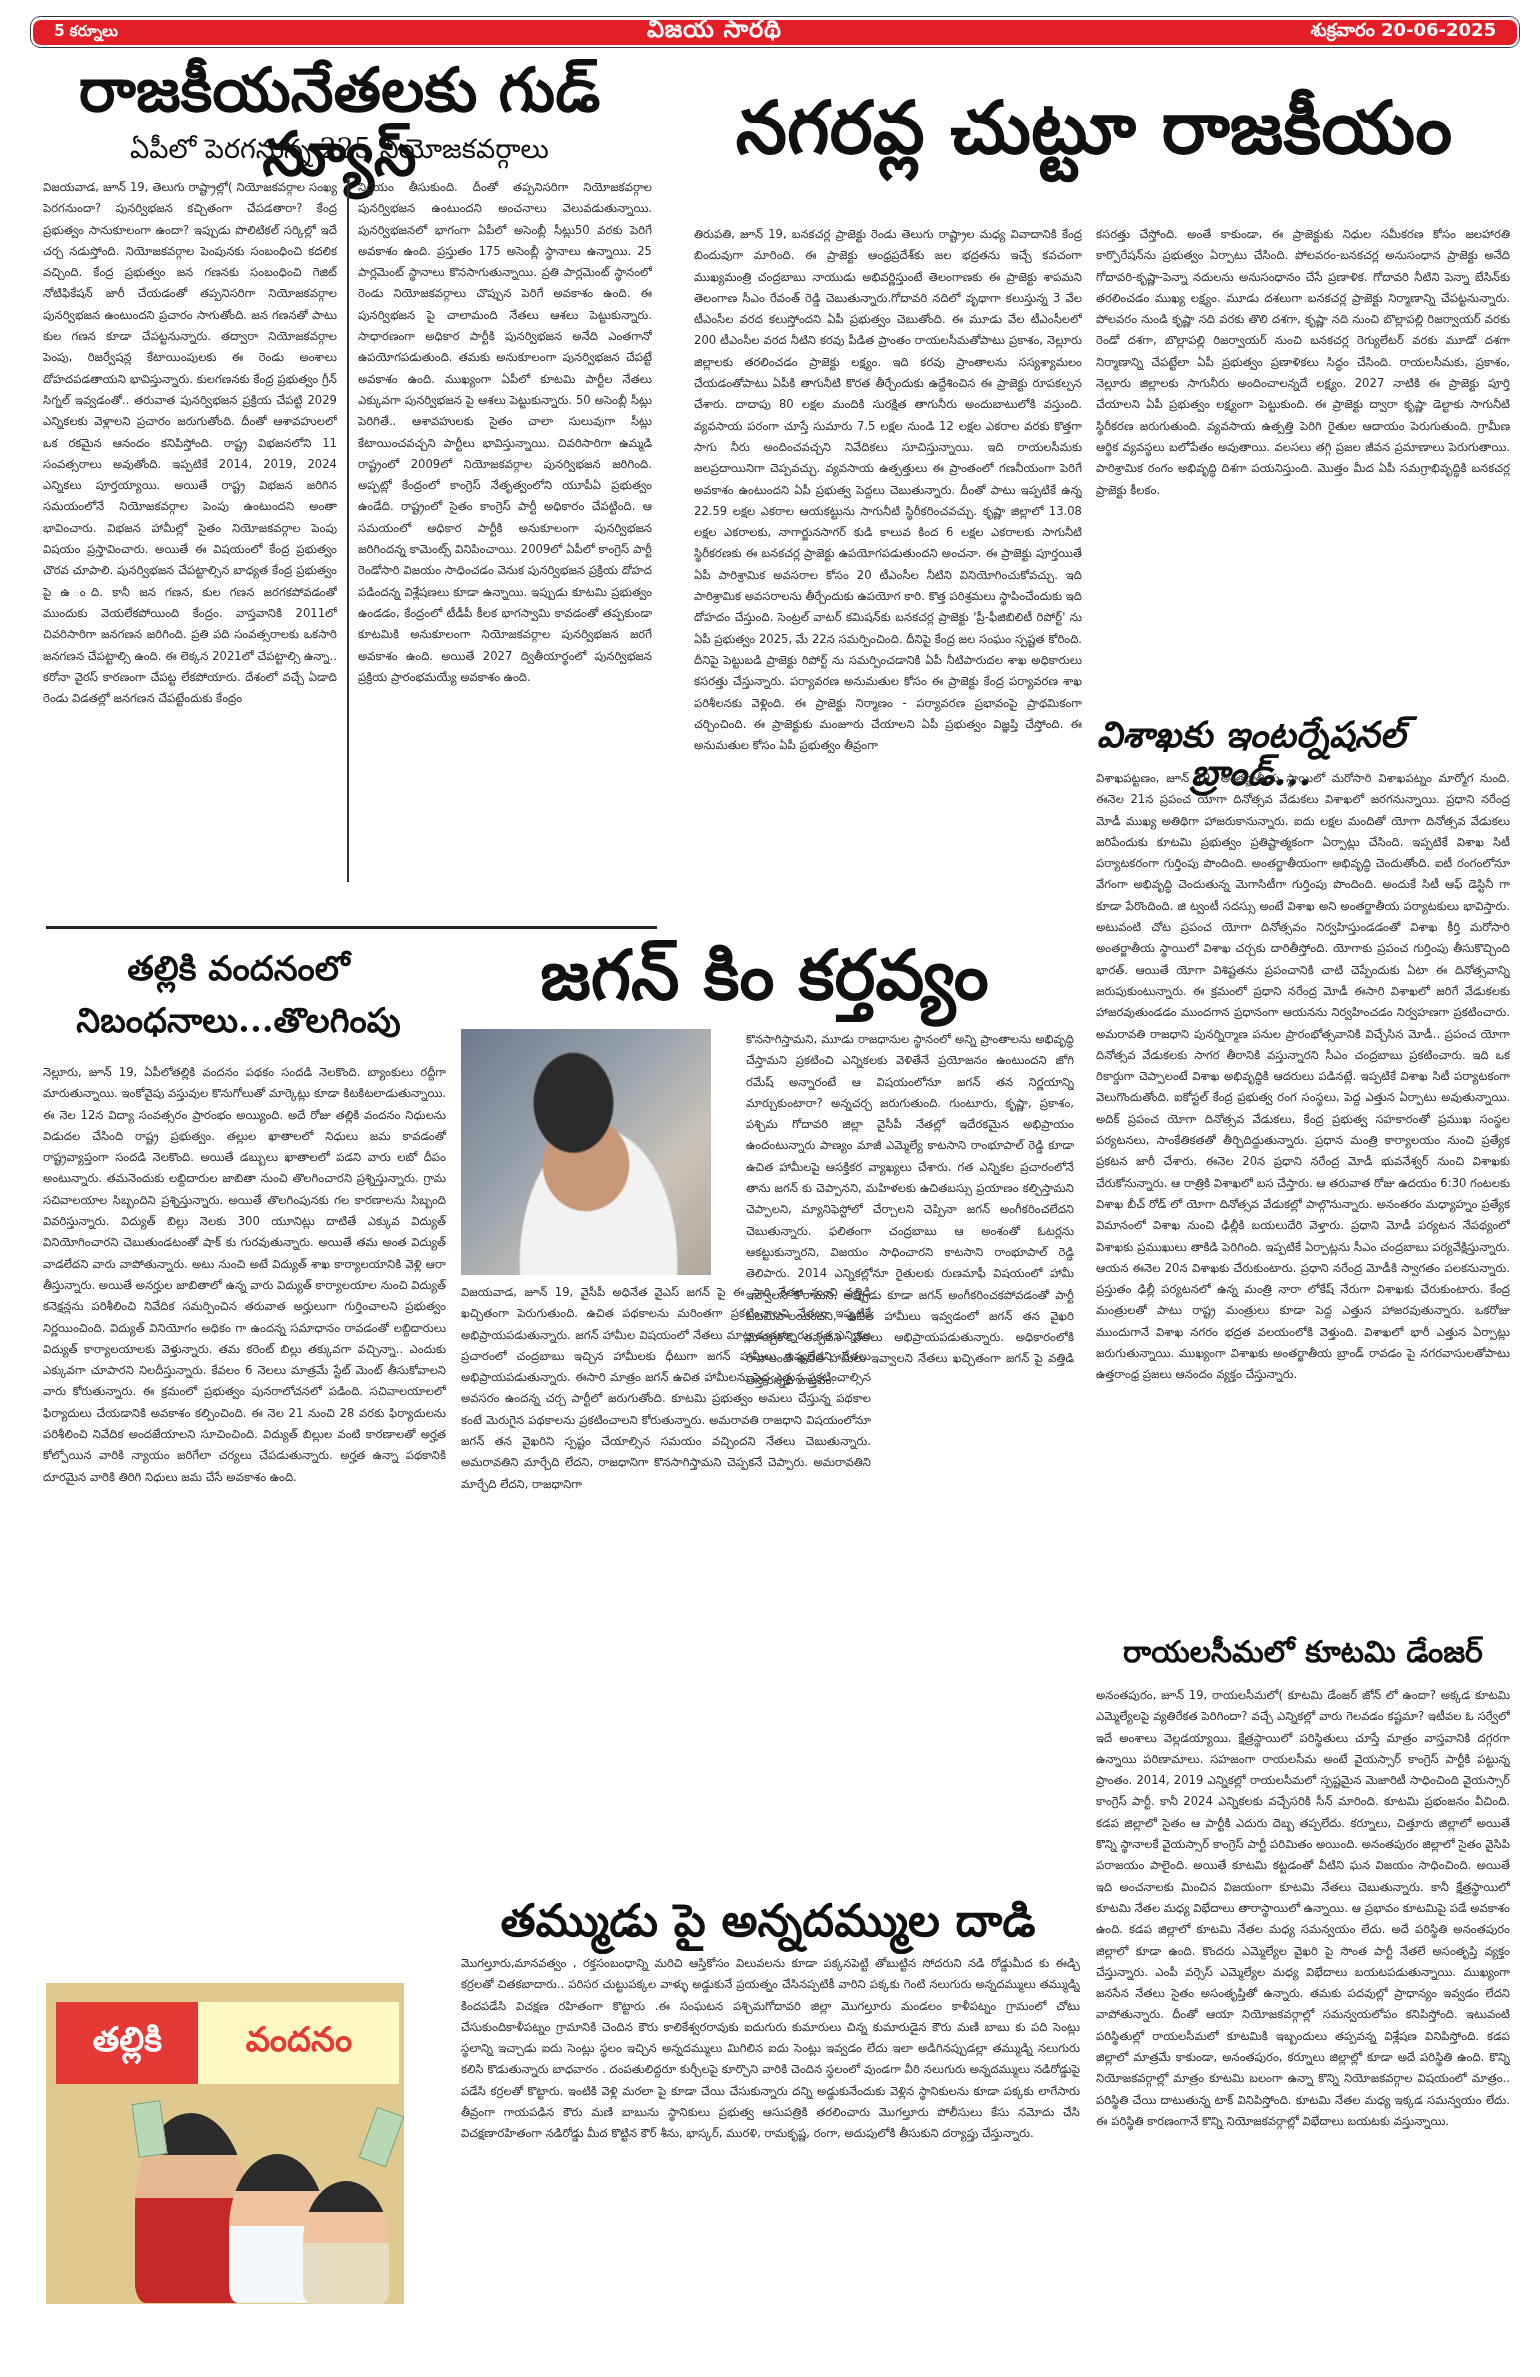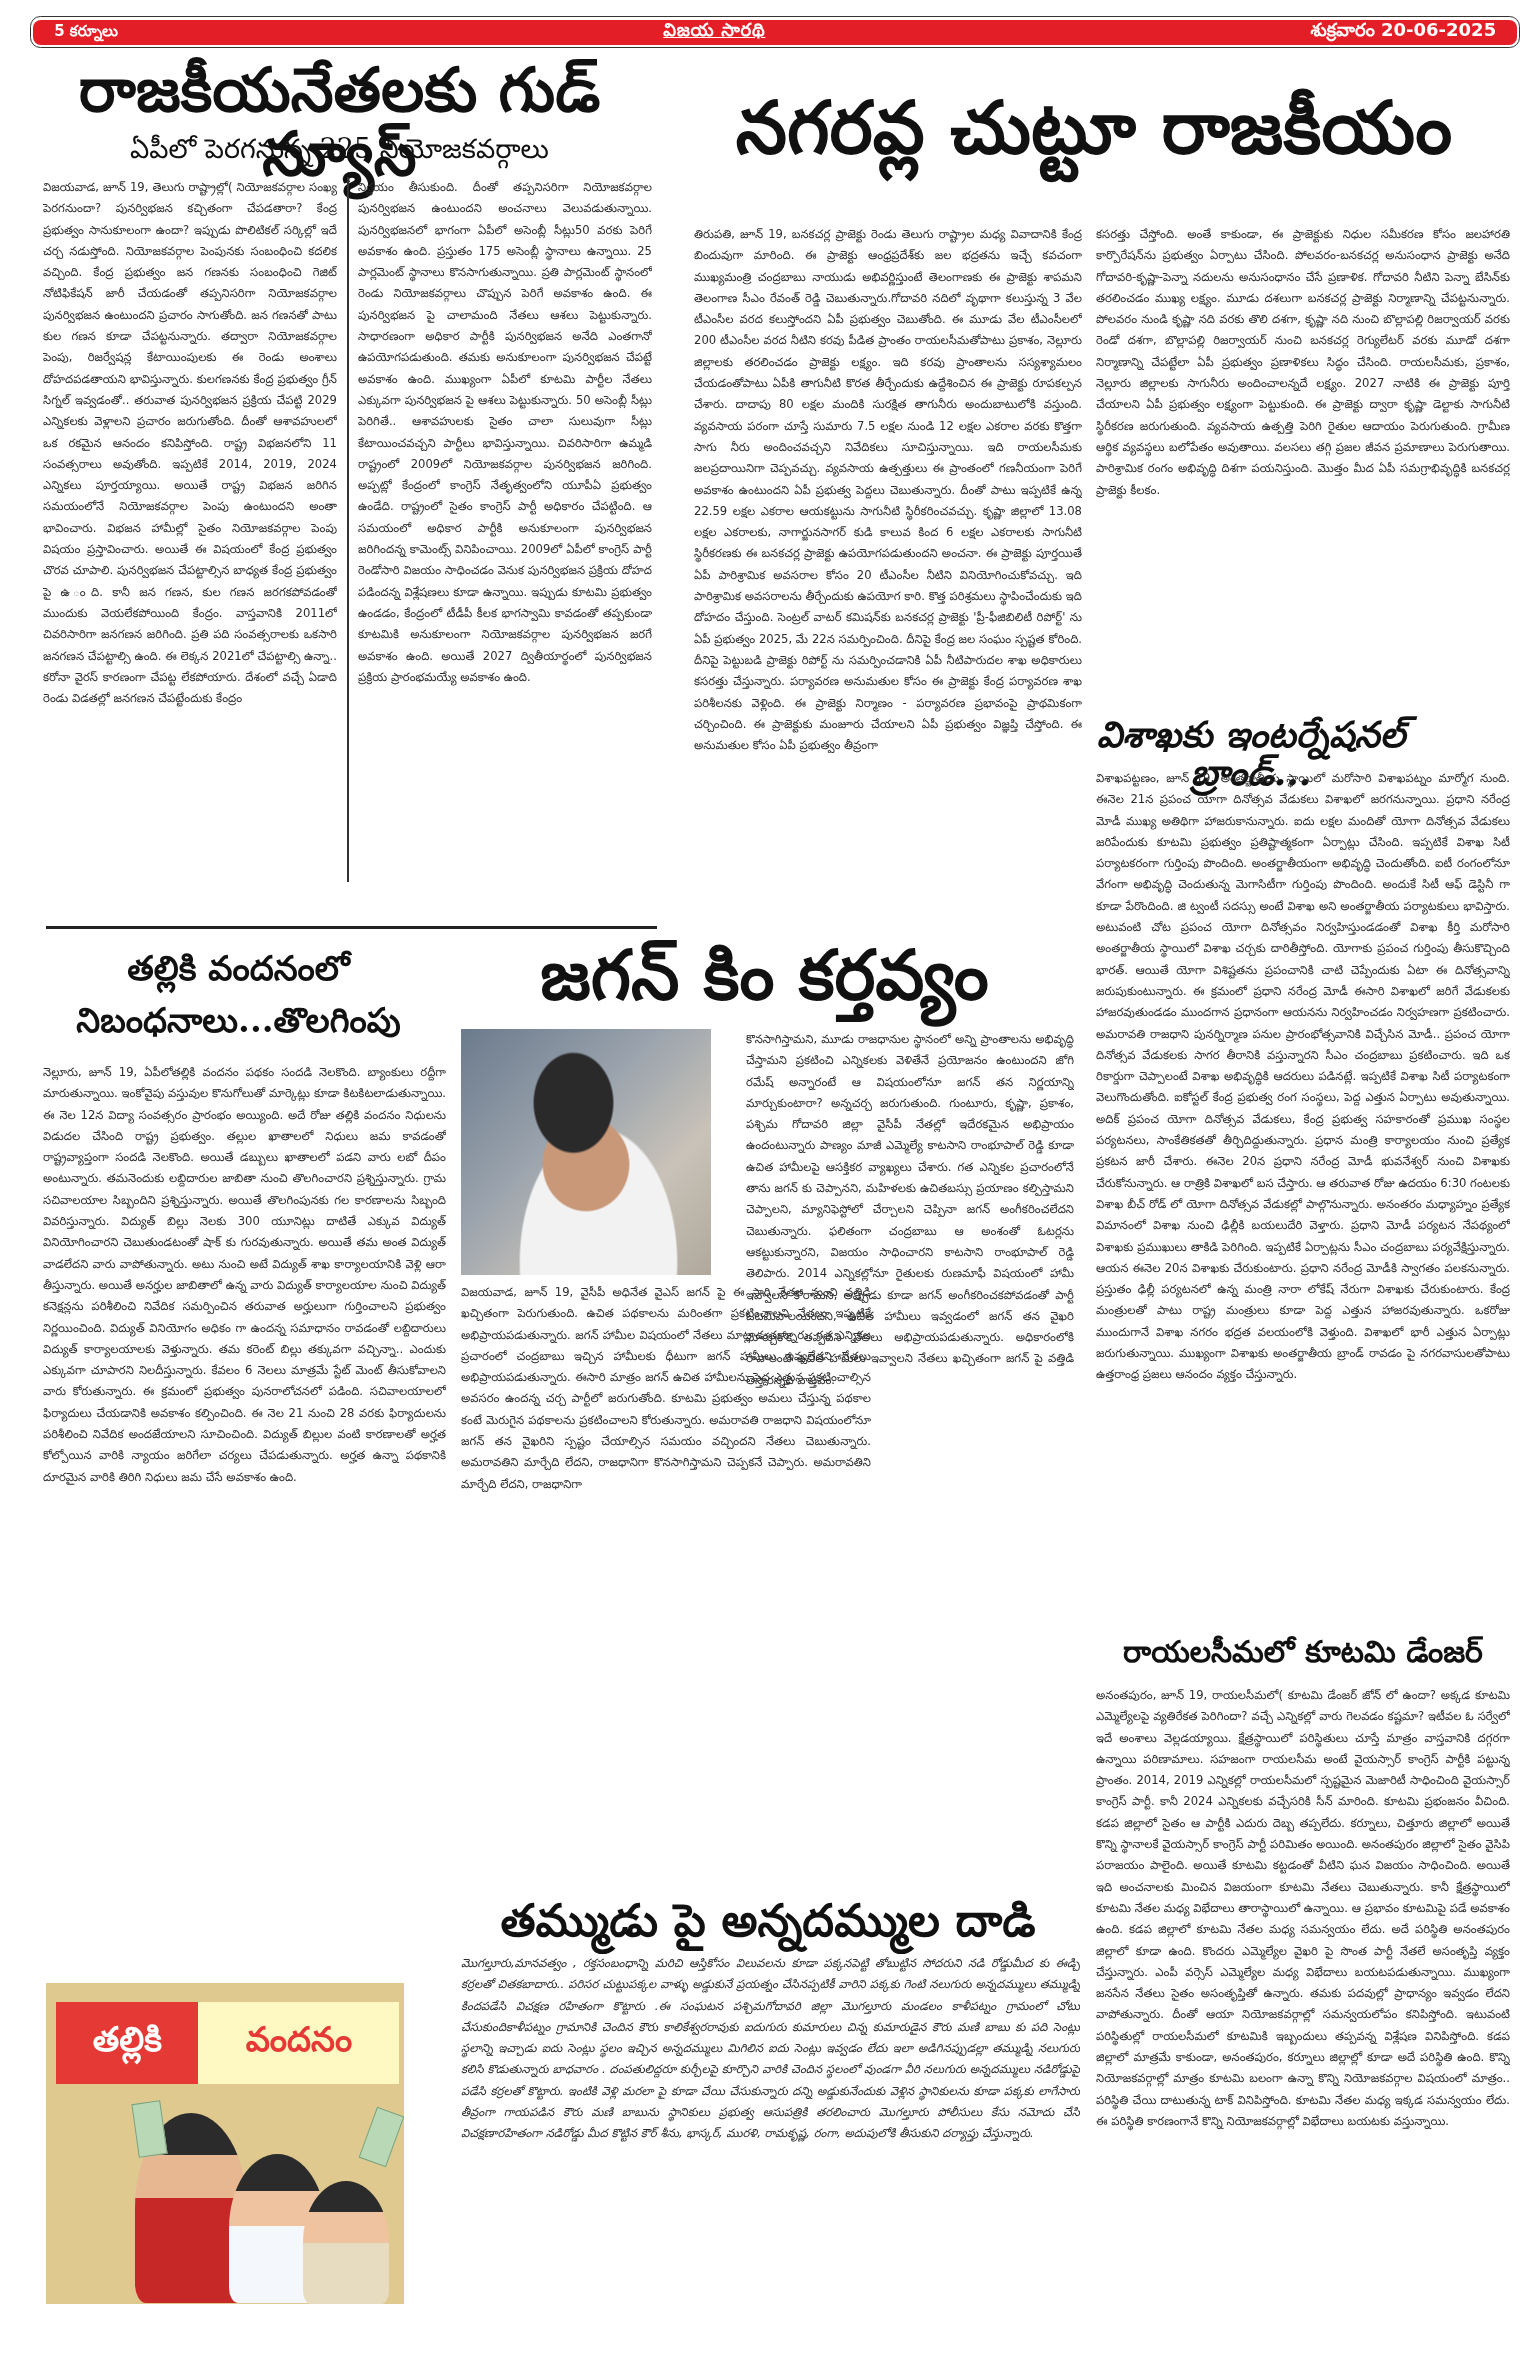--- a/index.html
+++ b/index.html
@@ -1,20 +1,20 @@
 <!DOCTYPE html>
 <html style="font-size:12px"><head>
 <meta charset="utf-8">
 <style>
   html,body{margin:0;padding:0;background:#fff;}
   body{width:1541px;height:2377px;position:relative;overflow:hidden;font-family:"DejaVu Sans",sans-serif;color:#222;}
   .masthead{position:absolute;left:30px;top:16.4px;width:1484px;height:25px;border:1.5px solid #333;border-radius:10.4px;padding:2.2px;box-sizing:content-box;}
   .masthead .bar{background:#e41e26;height:100%;border-radius:8px;display:flex;align-items:center;justify-content:space-between;padding:0 21px;color:#fff;font-weight:bold;}
   .masthead .page{font-size:15px;}
-  .masthead .title{font-size:18px;letter-spacing:0.7px;text-decoration:underline;}
+  .masthead .title{font-size:24px;letter-spacing:0.7px;}
   .masthead .date{font-size:18px;}
   .hl{position:absolute;font-family:"DejaVu Serif",serif;font-weight:bold;color:#111;text-align:center;line-height:1.05;}
   .sub{position:absolute;font-family:"DejaVu Serif",serif;color:#111;text-align:center;}
   .col{position:absolute;font-size:11.6px;line-height:21.3px;text-align:justify;color:#2a2a2a;overflow:hidden;}
   .col p{margin:0;}
   .vrule{position:absolute;width:1.5px;background:#333;}
   .hrule{position:absolute;height:3px;background:#222;}
   .photo{position:absolute;overflow:hidden;}
   .jagan{background:radial-gradient(ellipse at 45% 30%,#2a2a2a 0 20%,transparent 21%),radial-gradient(ellipse at 50% 55%,#c89878 0 24%,transparent 25%),radial-gradient(ellipse at 55% 95%,#f2f2f2 0 40%,transparent 41%),linear-gradient(135deg,#6b7a8c,#9aa3ad 40%,#c9c2b8 70%,#b0a89c);}
   .tv{background:#e0c98f;}
@@ -84,16 +84,16 @@
 <div class="col" style="left:746px;top:1029px;width:328px;height:865px;">
   <p>కొనసాగిస్తామని, మూడు రాజధానుల స్థానంలో అన్ని ప్రాంతాలను అభివృద్ధి చేస్తామని ప్రకటించి ఎన్నికలకు వెళితేనే ప్రయోజనం ఉంటుందని జోగి రమేష్ అన్నారంటే ఆ విషయంలోనూ జగన్ తన నిర్ణయాన్ని మార్చుకుంటారా? అన్నచర్చ జరుగుతుంది. గుంటూరు, కృష్ణా, ప్రకాశం, పశ్చిమ గోదావరి జిల్లా వైసీపీ నేతల్లో ఇదేరకమైన అభిప్రాయం ఉందంటున్నారు పాణ్యం మాజీ ఎమ్మెల్యే కాటసాని రాంభూపాల్ రెడ్డి కూడా ఉచిత హామీలపై ఆసక్తికర వ్యాఖ్యలు చేశారు. గత ఎన్నికల ప్రచారంలోనే తాను జగన్ కు చెప్పానని, మహిళలకు ఉచితబస్సు ప్రయాణం కల్పిస్తామని చెప్పాలని, మ్యానిఫెస్టోలో చేర్చాలని చెప్పినా జగన్ అంగీకరించలేదని చెబుతున్నారు. ఫలితంగా చంద్రబాబు ఆ అంశంతో ఓటర్లను ఆకట్టుకున్నారని, విజయం సాధించారని కాటసాని రాంభూపాల్ రెడ్డి తెలిపారు. 2014 ఎన్నికల్లోనూ రైతులకు రుణమాఫీ విషయంలో హామీ ఇవ్వాలని కోరామని, అప్పుడు కూడా జగన్ అంగీకరించకపోవడంతో పార్టీ ఓటమిపాలయిందని, ఉచిత హామీలు ఇవ్వడంలో జగన్ తన వైఖరి మార్చుకోక తప్పదని నేతలు అభిప్రాయపడుతున్నారు. అధికారంలోకి రావాలంటే ఉచిత హామీలు ఇవ్వాలని నేతలు ఖచ్చితంగా జగన్ పై వత్తిడి తెస్తారన్నది వాస్తవం.</p>
 </div>
 
 <div class="hl" style="left:1096px;top:1636px;width:414px;font-size:30px;">రాయలసీమలో కూటమి డేంజర్</div>
 <div class="col" style="left:1096px;top:1685px;width:414px;height:671px;">
   <p>అనంతపురం, జూన్ 19, రాయలసీమలో( కూటమి డేంజర్ జోన్ లో ఉందా? అక్కడ కూటమి ఎమ్మెల్యేలపై వ్యతిరేకత పెరిగిందా? వచ్చే ఎన్నికల్లో వారు గెలవడం కష్టమా? ఇటీవల ఓ సర్వేలో ఇదే అంశాలు వెల్లడయ్యాయి. క్షేత్రస్థాయిలో పరిస్థితులు చూస్తే మాత్రం వాస్తవానికి దగ్గరగా ఉన్నాయి పరిణామాలు. సహజంగా రాయలసీమ అంటే వైయస్సార్ కాంగ్రెస్ పార్టీకి పట్టున్న ప్రాంతం. 2014, 2019 ఎన్నికల్లో రాయలసీమలో స్పష్టమైన మెజారిటీ సాధించింది వైయస్సార్ కాంగ్రెస్ పార్టీ. కానీ 2024 ఎన్నికలకు వచ్చేసరికి సీన్ మారింది. కూటమి ప్రభంజనం వీచింది. కడప జిల్లాలో సైతం ఆ పార్టీకి ఎదురు దెబ్బ తప్పలేదు. కర్నూలు, చిత్తూరు జిల్లాలో అయితే కొన్ని స్థానాలకే వైయస్సార్ కాంగ్రెస్ పార్టీ పరిమితం అయింది. అనంతపురం జిల్లాలో సైతం వైసిపి పరాజయం పాలైంది. అయితే కూటమి కట్టడంతో వీటిని ఘన విజయం సాధించింది. అయితే ఇది అంచనాలకు మించిన విజయంగా కూటమి నేతలు చెబుతున్నారు. కానీ క్షేత్రస్థాయిలో కూటమి నేతల మధ్య విభేదాలు తారాస్థాయిలో ఉన్నాయి. ఆ ప్రభావం కూటమిపై పడే అవకాశం ఉంది. కడప జిల్లాలో కూటమి నేతల మధ్య సమన్వయం లేదు. అదే పరిస్థితి అనంతపురం జిల్లాలో కూడా ఉంది. కొందరు ఎమ్మెల్యేల వైఖరి పై సొంత పార్టీ నేతలే అసంతృప్తి వ్యక్తం చేస్తున్నారు. ఎంపీ వర్సెస్ ఎమ్మెల్యేల మధ్య విభేదాలు బయటపడుతున్నాయి. ముఖ్యంగా జనసేన నేతలు సైతం అసంతృప్తితో ఉన్నారు. తమకు పదవుల్లో ప్రాధాన్యం ఇవ్వడం లేదని వాపోతున్నారు. దీంతో ఆయా నియోజకవర్గాల్లో సమన్వయలోపం కనిపిస్తోంది. ఇటువంటి పరిస్థితుల్లో రాయలసీమలో కూటమికి ఇబ్బందులు తప్పవన్న విశ్లేషణ వినిపిస్తోంది. కడప జిల్లాలో మాత్రమే కాకుండా, అనంతపురం, కర్నూలు జిల్లాల్లో కూడా అదే పరిస్థితి ఉంది. కొన్ని నియోజకవర్గాల్లో మాత్రం కూటమి బలంగా ఉన్నా కొన్ని నియోజకవర్గాల విషయంలో మాత్రం.. పరిస్థితి చేయి దాటుతున్న టాక్ వినిపిస్తోంది. కూటమి నేతల మధ్య ఇక్కడ సమన్వయం లేదు. ఈ పరిస్థితి కారణంగానే కొన్ని నియోజకవర్గాల్లో విభేదాలు బయటకు వస్తున్నాయి.</p>
 </div>
 
 <div class="hl" style="left:455px;top:1897px;width:626px;font-size:45px;">తమ్ముడు పై అన్నదమ్ముల దాడి</div>
-<div class="col" style="left:461px;top:1953px;width:619px;height:403px;font-style:italic;">
+<div class="col" style="left:461px;top:1953px;width:619px;height:403px;">
   <p>మొగల్తూరు,మానవత్వం , రక్తసంబంధాన్ని మరిచి ఆస్తికోసం విలువలను కూడా పక్కనపెట్టి తోబుట్టిన సోదరుని నడి రోడ్డుమీద కు ఈడ్చి కర్రలతో చితకబాదారు.. పరిసర చుట్టుపక్కల వాళ్ళు అడ్డుకునే ప్రయత్నం చేసినప్పటికీ వారిని పక్కకు గెంటి నలుగురు అన్నదమ్ములు తమ్ముడ్ని కిందపడేసి విచక్షణ రహితంగా కొట్టారు .ఈ సంఘటన పశ్చిమగోదావరి జిల్లా మొగల్తూరు మండలం కాళీపట్నం గ్రామంలో చోటు చేసుకుందికాళీపట్నం గ్రామానికి చెందిన కౌరు కాలికేశ్వరరావుకు ఐదుగురు కుమారులు చిన్న కుమారుడైన కౌరు మణి బాబు కు పది సెంట్లు స్థలాన్ని ఇచ్చాడు ఐదు సెంట్లు స్థలం ఇచ్చిన అన్నదమ్ములు మిగిలిన ఐదు సెంట్లు ఇవ్వడం లేదు ఇలా అడిగినప్పుడల్లా తమ్ముడ్ని నలుగురు కలిసి కొడుతున్నారు బాధవారం . దంపతులిద్దరూ కుర్చీలపై కూర్చొని వారికి చెందిన స్థలంలో వుండగా వీరి నలుగురు అన్నదమ్ములు నడిరోడ్డుపై పడేసి కర్రలతో కొట్టారు. ఇంటికి వెళ్లి మరలా పై కూడా చేయి చేసుకున్నారు దన్ని అడ్డుకునేందుకు వెళ్లిన స్థానికులను కూడా పక్కకు లాగేసారు తీవ్రంగా గాయపడిన కౌరు మణి బాబును స్థానికులు ప్రభుత్వ ఆసుపత్రికి తరలించారు మొగల్తూరు పోలీసులు కేసు నమోదు చేసి విచక్షణారహితంగా నడిరోడ్డు మీద కొట్టిన కౌర్ శీను, భాస్కర్, మురళి, రామకృష్ణ, రంగా, అదుపులోకి తీసుకుని దర్యాప్తు చేస్తున్నారు.</p>
 </div>
 
 
 </body></html>

